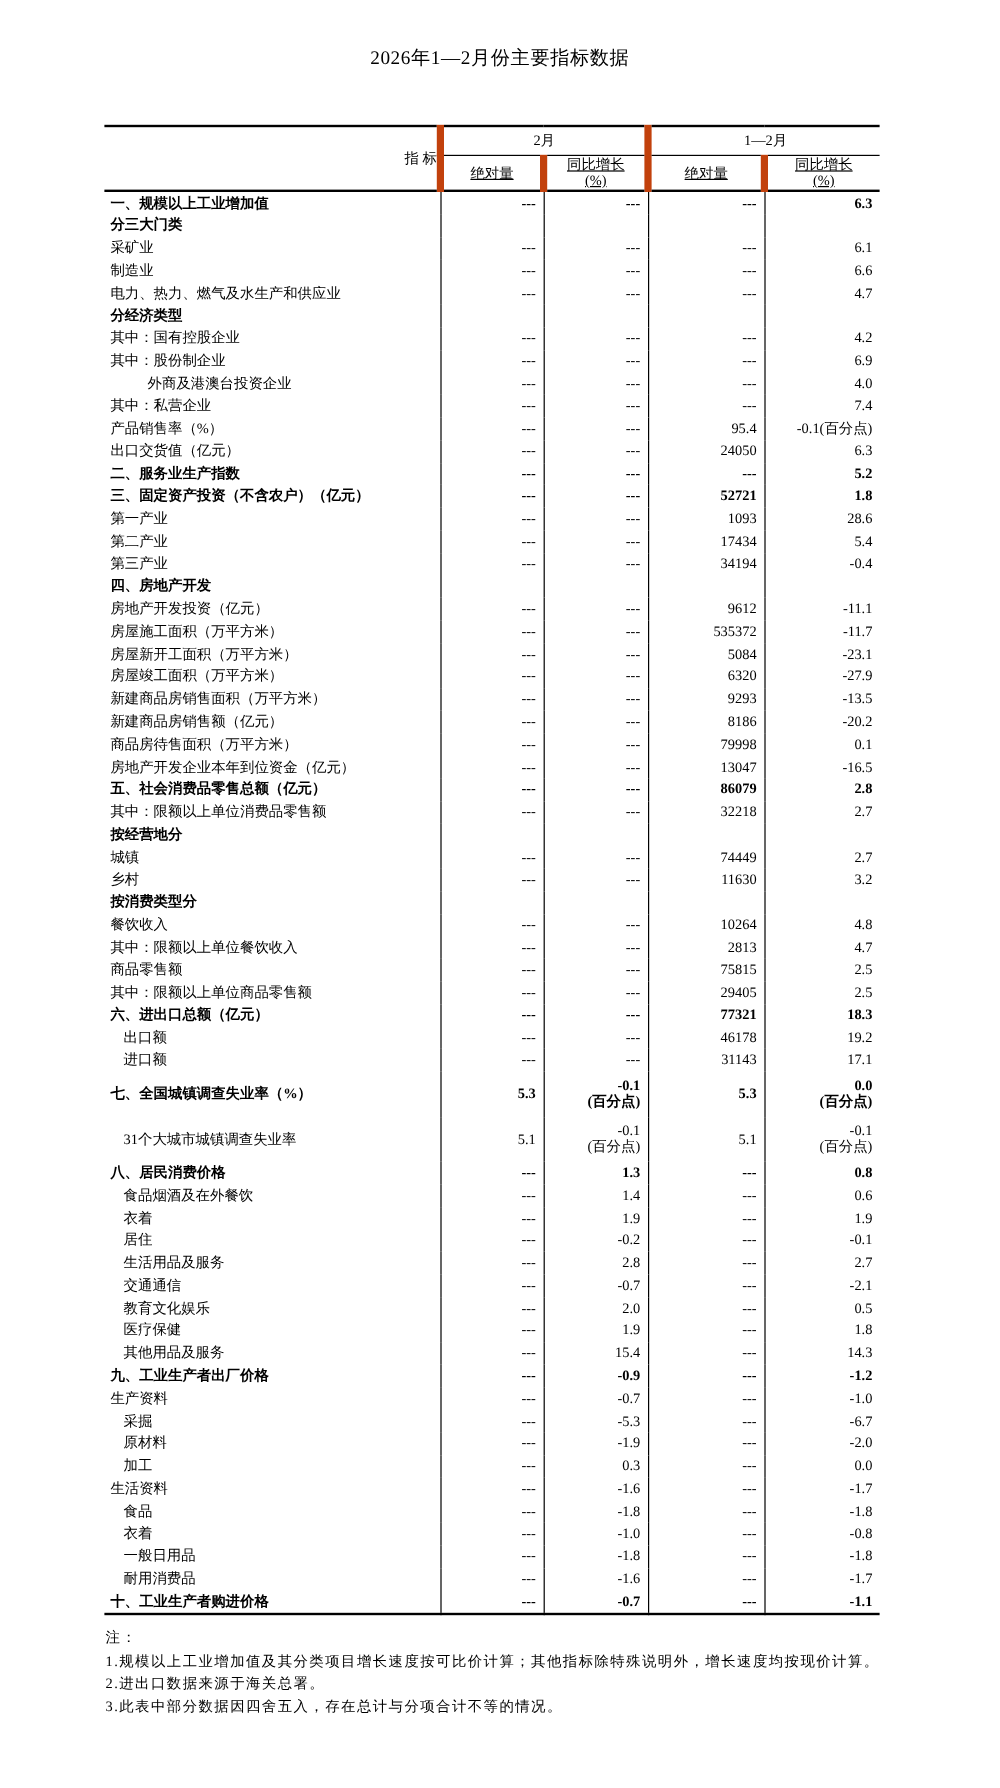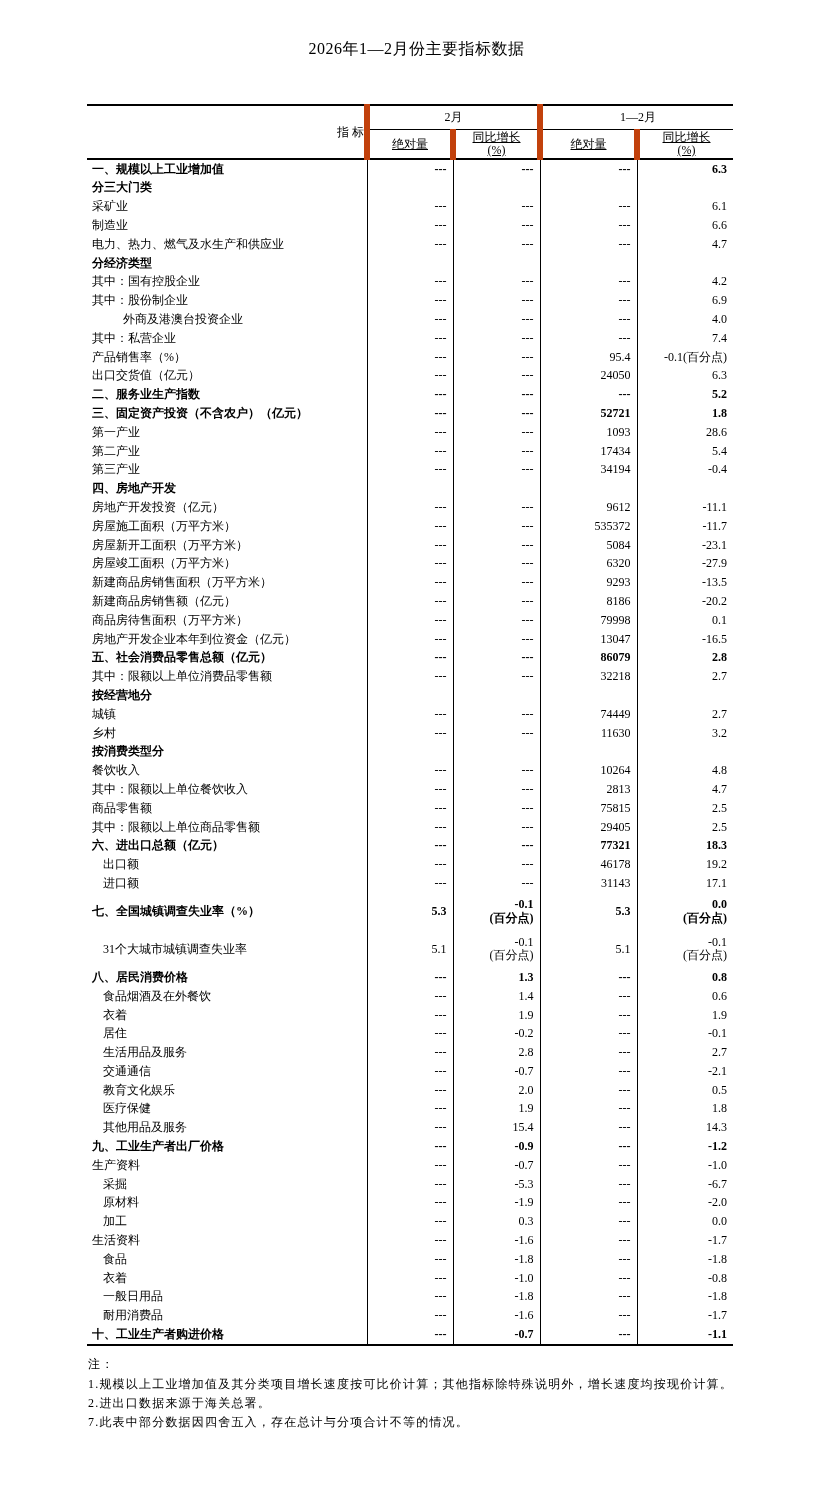--- a/index.html
+++ b/index.html
@@ -505,14 +505,14 @@
         <td class="val">---</td>
         <td class="val">-1.1</td>
       </tr>
     </tbody>
 </table>
 
 <div class="notes">
   <div>注：</div>
 <div>1.规模以上工业增加值及其分类项目增长速度按可比价计算；其他指标除特殊说明外，增长速度均按现价计算。</div>
     <div>2.进出口数据来源于海关总署。</div>
-    <div>7.此表中部分数据因四舍五入，存在总计与分项合计不等的情况。</div>
+    <div>3.此表中部分数据因四舍五入，存在总计与分项合计不等的情况。</div>
   </div>
 
 </body></html>

